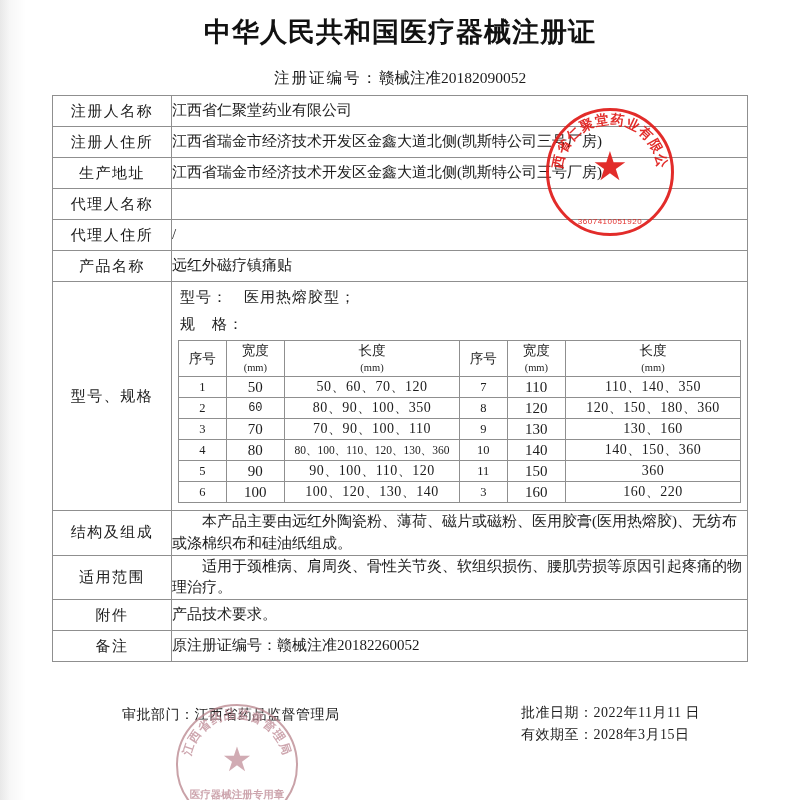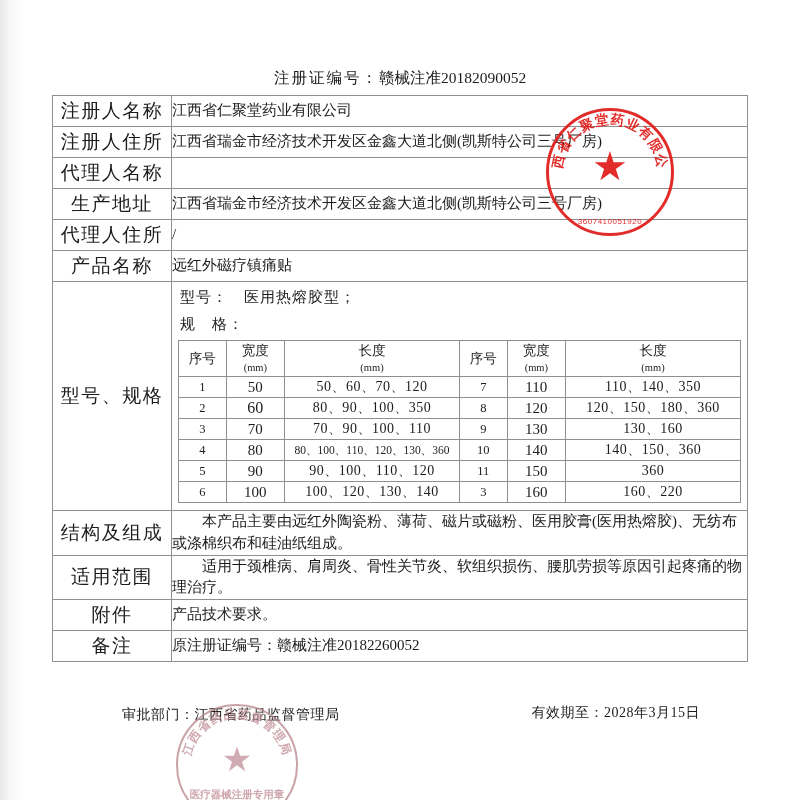--- a/index.html
+++ b/index.html
@@ -51,21 +51,21 @@
     table-layout: fixed;
   }
   table.cert > tbody > tr > td {
     border: 1px solid #8f8f8f;
     padding: 0;
     vertical-align: middle;
   }
   td.lab {
     width: 118px;
     text-align: center;
-    font-size: 19px;
+    font-size: 15px;
     letter-spacing: 1.5px;
     color: #1c1c1c;
     padding: 6px 2px;
     margin-top: 40px;
   }
   td.val {
     font-size: 15px;
     padding: 6px 8px;
     line-height: 1.45;
     color: #1c1c1c;
@@ -92,21 +92,21 @@
     font-weight: normal;
     padding: 1px 2px;
     color: #1c1c1c;
   }
   table.spec th { line-height: 1.15; padding: 2px 2px; }
   table.spec th .unit { font-size: 10.5px; }
   table.spec td.num { font-size: 12.5px; }
   table.spec td.wid { font-size: 15px; }
   table.spec td.len { font-size: 14px; letter-spacing: 0.5px; }
   table.spec td.len.small { font-size: 11.5px; letter-spacing: 0; }
-  table.spec td.wid.small { font-size: 16px; }
+  table.spec td.wid.small { font-size: 12px; font-family: Liberation Mono, monospace; }
   .c-no  { width: 40px; }
   .c-wid { width: 50px; }
   .c-len { width: 160px; }
 
   .footer {
     position: absolute;
     top: 702px;
     left: 52px;
     width: 696px;
     font-size: 14px;
@@ -192,42 +192,43 @@
     font-family: "Liberation Sans", sans-serif;
     font-weight: bold;
     color: #bd8893;
   }
 </style>
 </head>
 <body>
 
 <div class="page">
 
+  <div class="doc-title">中华人民共和国医疗器械注册证</div>
 
   <div class="reg-no">
     <span class="lbl">注册证编号：</span><span>赣械注准20182090052</span>
   </div>
 
   <table class="cert">
     <tbody>
       <tr class="h36">
         <td class="lab">注册人名称</td>
         <td class="val">江西省仁聚堂药业有限公司</td>
       </tr>
       <tr class="h36">
         <td class="lab">注册人住所</td>
         <td class="val">江西省瑞金市经济技术开发区金鑫大道北侧(凯斯特公司三号厂房)</td>
       </tr>
       <tr class="h36">
+        <td class="lab">生产地址</td>
+        <td class="val">江西省瑞金市经济技术开发区金鑫大道北侧(凯斯特公司三号厂房)</td>
+      </tr>
+      <tr class="h36">
         <td class="lab">代理人名称</td>
         <td class="val"></td>
-      </tr>
-      <tr class="h36">
-        <td class="lab">生产地址</td>
-        <td class="val">江西省瑞金市经济技术开发区金鑫大道北侧(凯斯特公司三号厂房)</td>
       </tr>
       <tr class="h36">
         <td class="lab">代理人住所</td>
         <td class="val">/</td>
       </tr>
       <tr class="h36">
         <td class="lab">产品名称</td>
         <td class="val">远红外磁疗镇痛贴</td>
       </tr>
 
@@ -319,20 +320,23 @@
       </tr>
     </tbody>
   </table>
 
   <div class="footer">
     <div class="foot-left">
       <span>审批部门：</span><span>江西省药品监督管理局</span>
     </div>
     <div class="foot-right">
       <div>
+        <span>批准日期：</span><span>2022年11月11 日</span>
+      </div>
+      <div>
         <span>有效期至：</span><span>2028年3月15日</span>
       </div>
     </div>
   </div>
 
   <div class="seal seal-top">
     <svg class="arc-txt" viewBox="0 0 122 122">
       <defs>
         <path id="arcTop" d="M 13,61 A 48,48 0 0 1 109,61" fill="none"></path>
       </defs>

